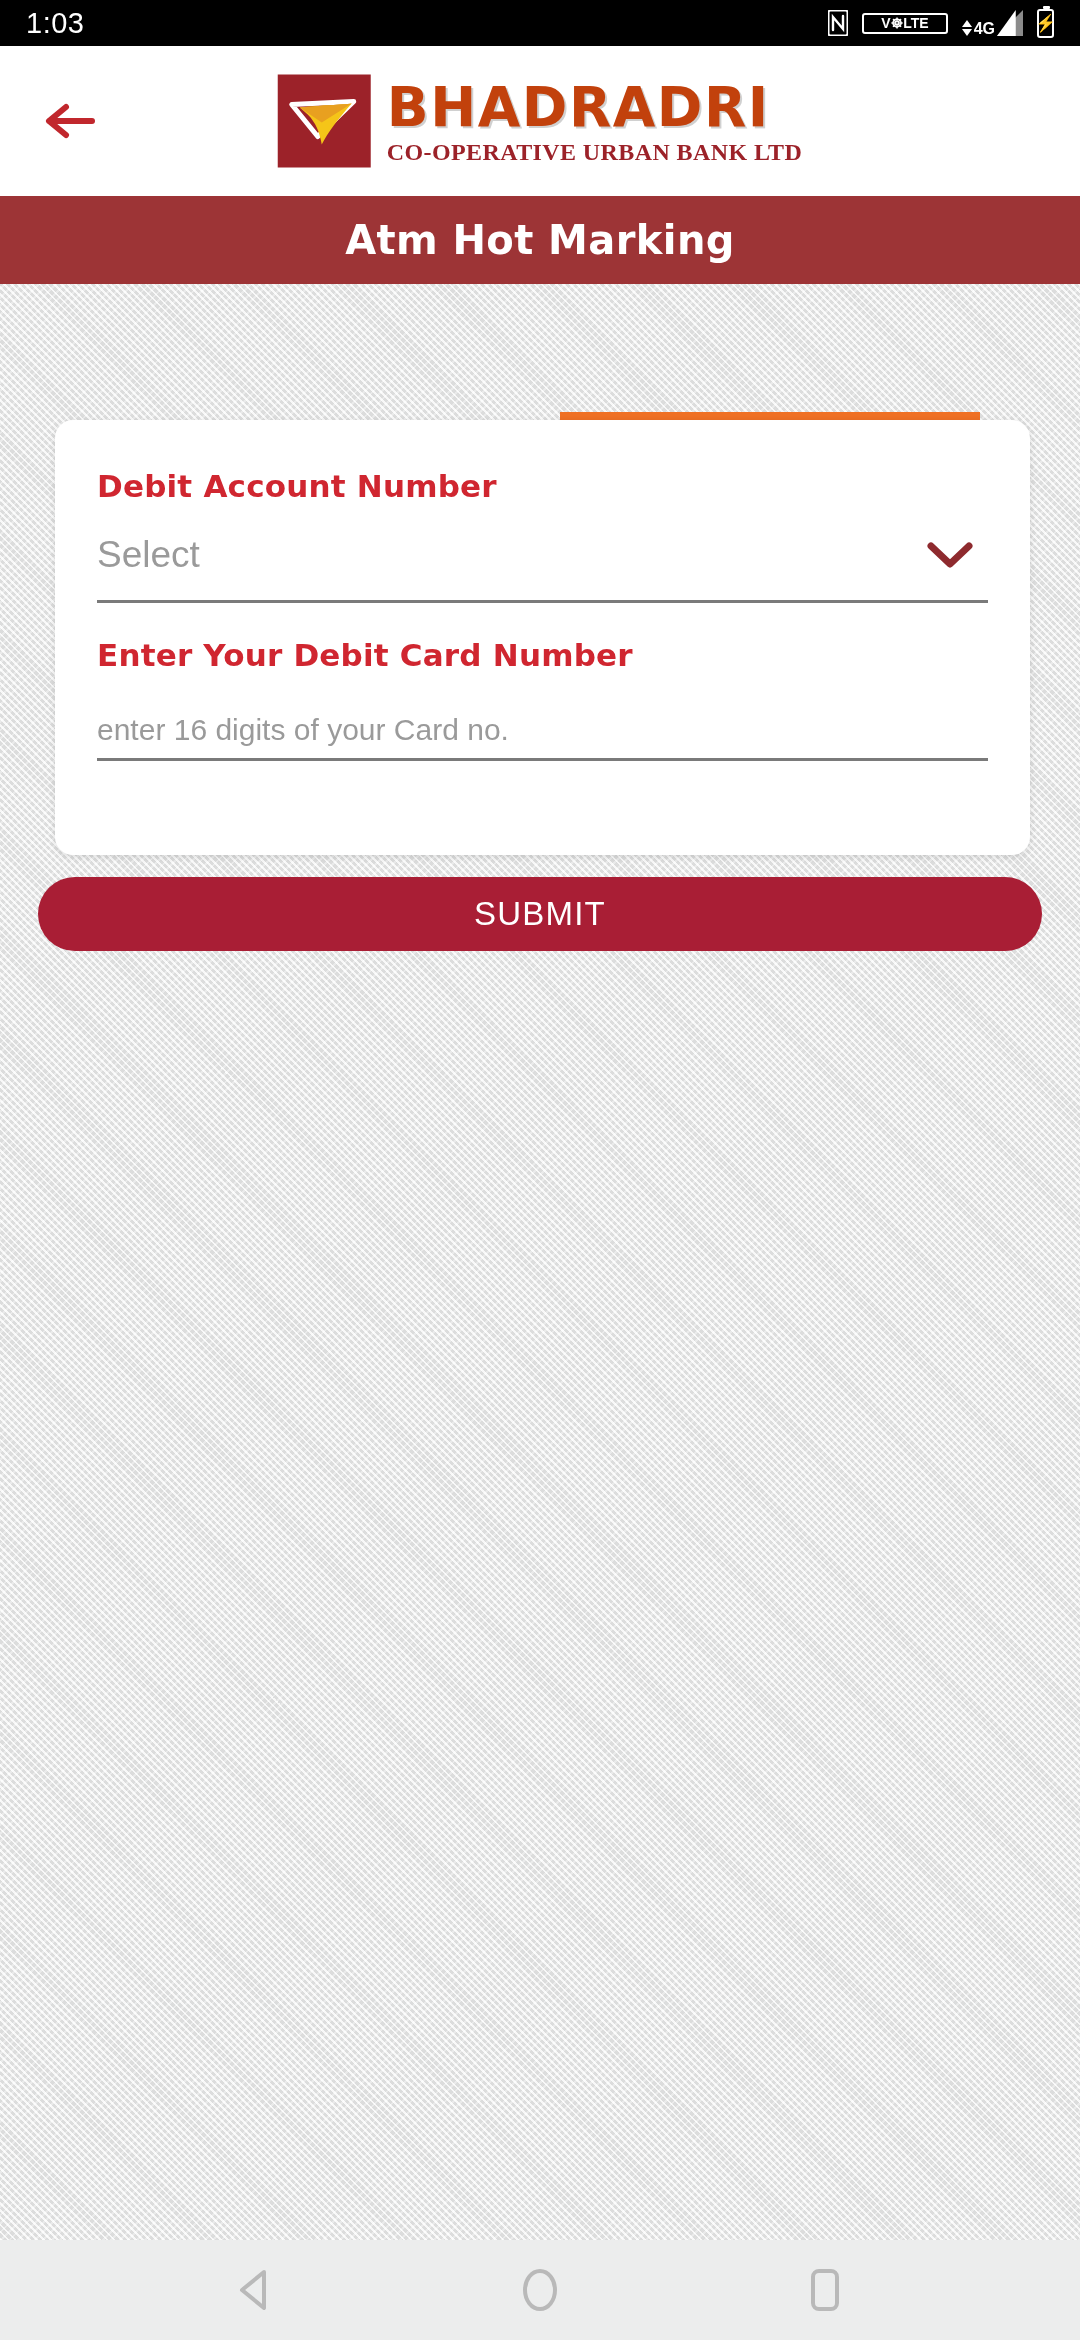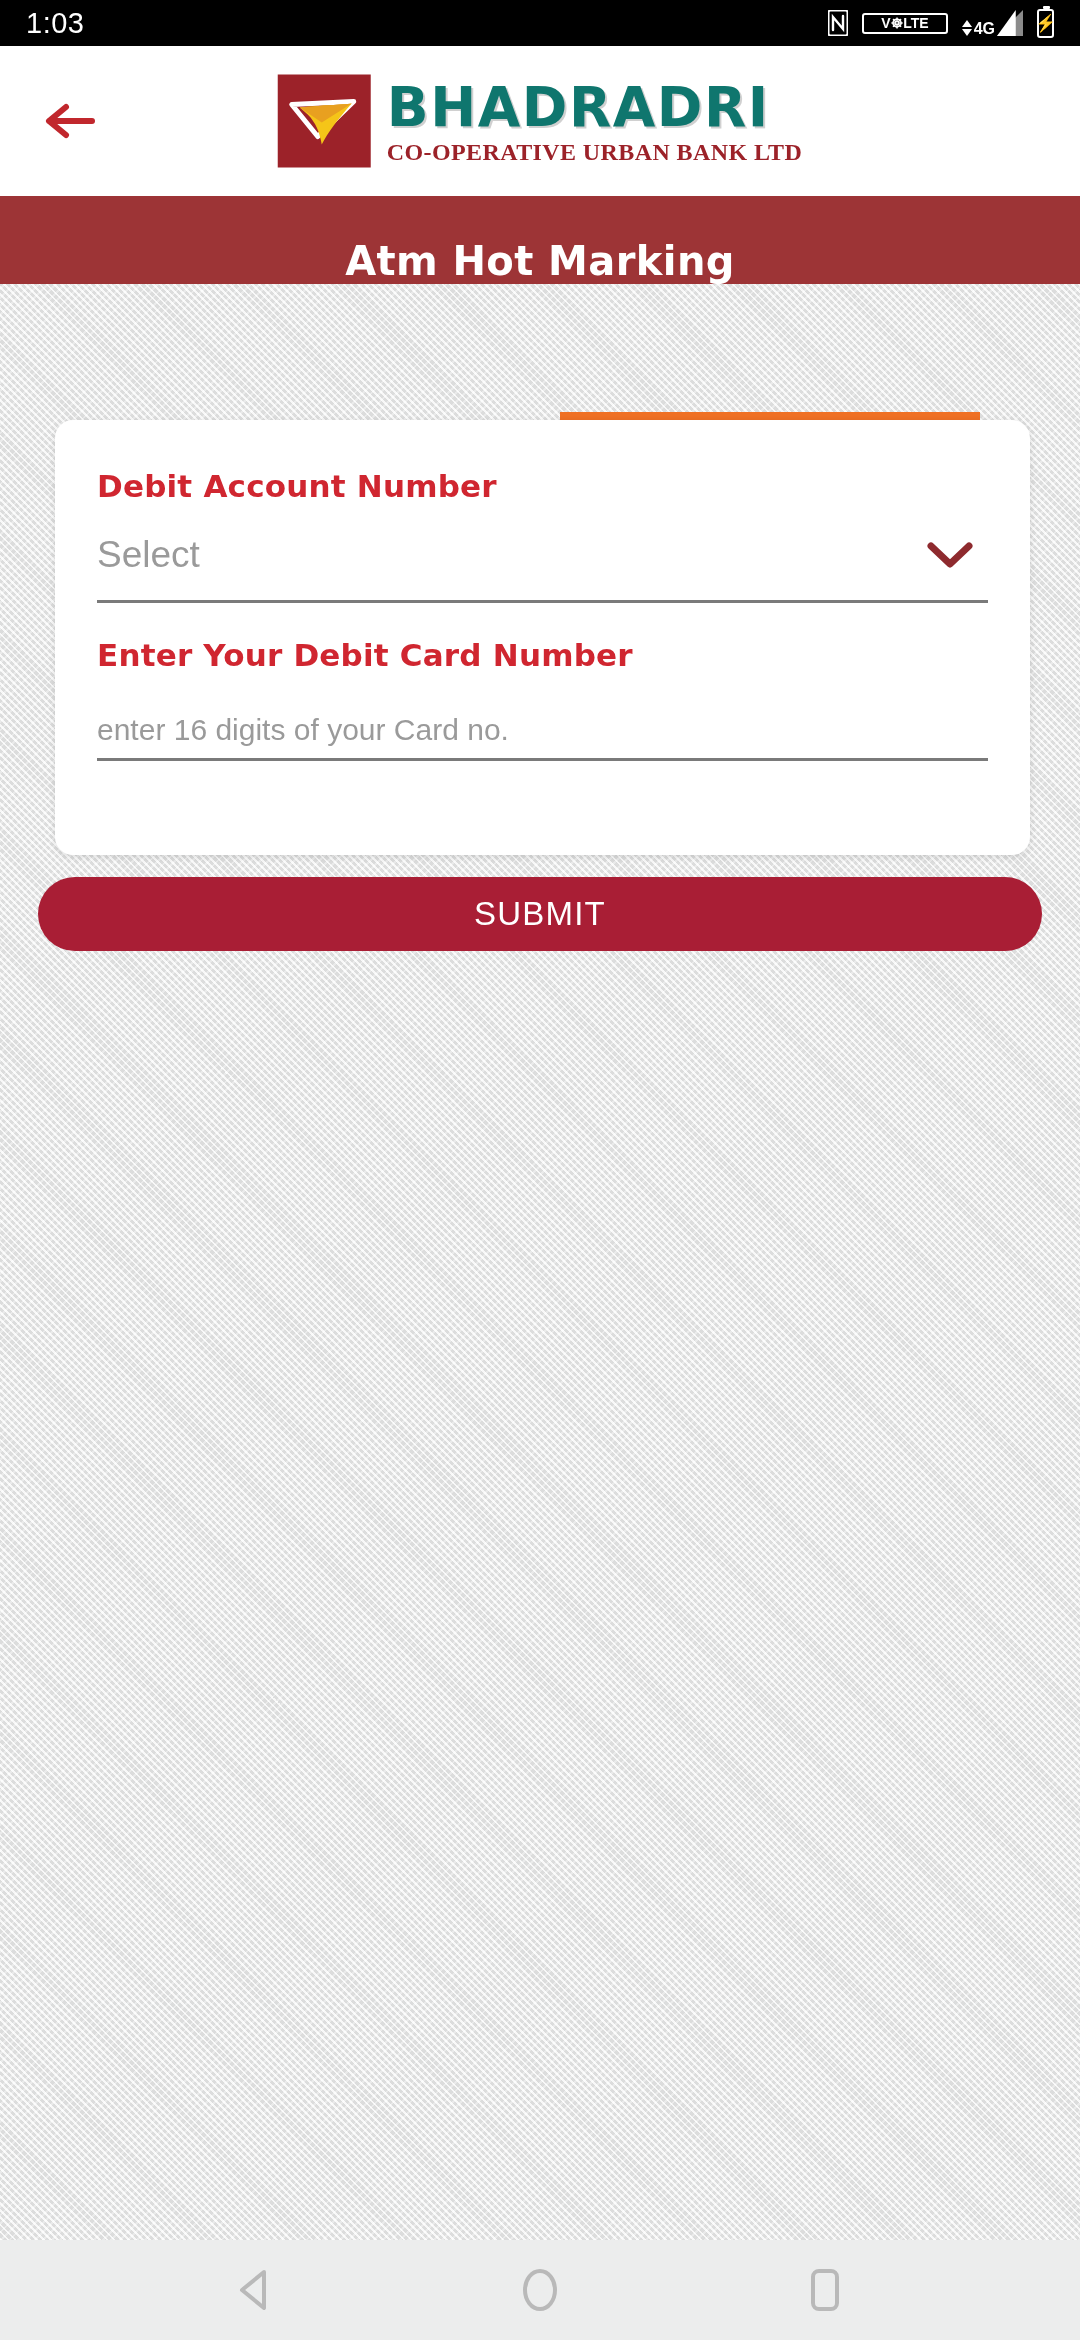--- a/index.html
+++ b/index.html
@@ -51,35 +51,35 @@
     position:absolute; left:50%; top:50%; transform:translate(-50%,-50%);
     display:flex; align-items:center; gap:16px;
   }
   .logo-mark {
     width:93px; height:93px; background:#9c2229;
     display:flex; align-items:center; justify-content:center; flex:none;
     position:relative; overflow:hidden;
   }
   .logo-text { display:flex; flex-direction:column; justify-content:center; }
   .logo-title {
-    font-size:55px; font-weight:700; color:#0f766e; line-height:1;
+    font-size:55px; font-weight:700; color:#c2410c; line-height:1;
     letter-spacing:1.5px;
     text-shadow: 2px 2px 0 rgba(120,120,120,.35);
     font-family:"DejaVu Sans", sans-serif;
   }
   .logo-sub {
     font-family:"Liberation Serif", serif;
     font-size:24px; font-weight:700; color:#9c2229;
     letter-spacing:.4px; margin-top:5px; line-height:1;
   }
 
   
   .titlebar {
     position:absolute; top:196px; left:0; width:1080px; height:88px;
-    background:#9d3436; display:flex; align-items:flex-end; justify-content:center;
+    background:#9d3436; display:flex; align-items:center; justify-content:center;
   }
   .titlebar h1 {
     color:#fff; font-size:40px; font-weight:700; letter-spacing:.4px;
     font-family:"DejaVu Sans", sans-serif;
   }
 
   
   .body-area {
     position:absolute; top:284px; left:0; width:1080px; height:1956px;
     background:

